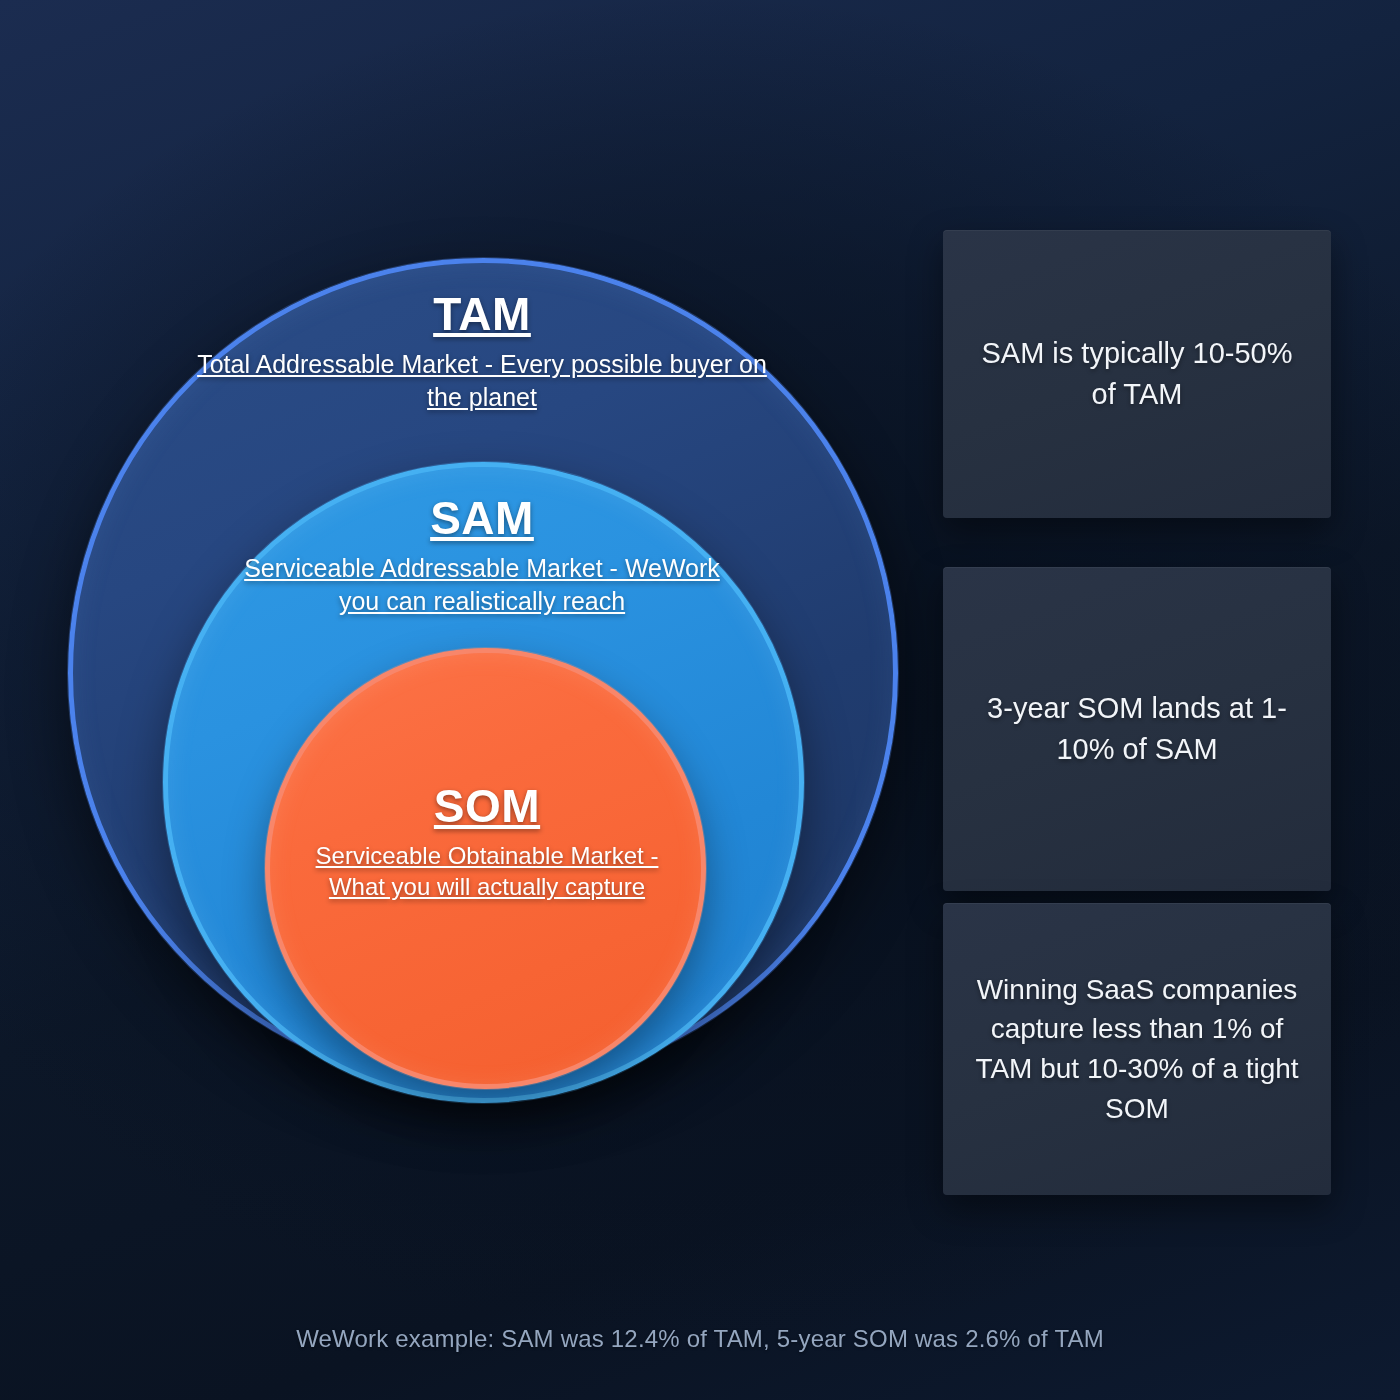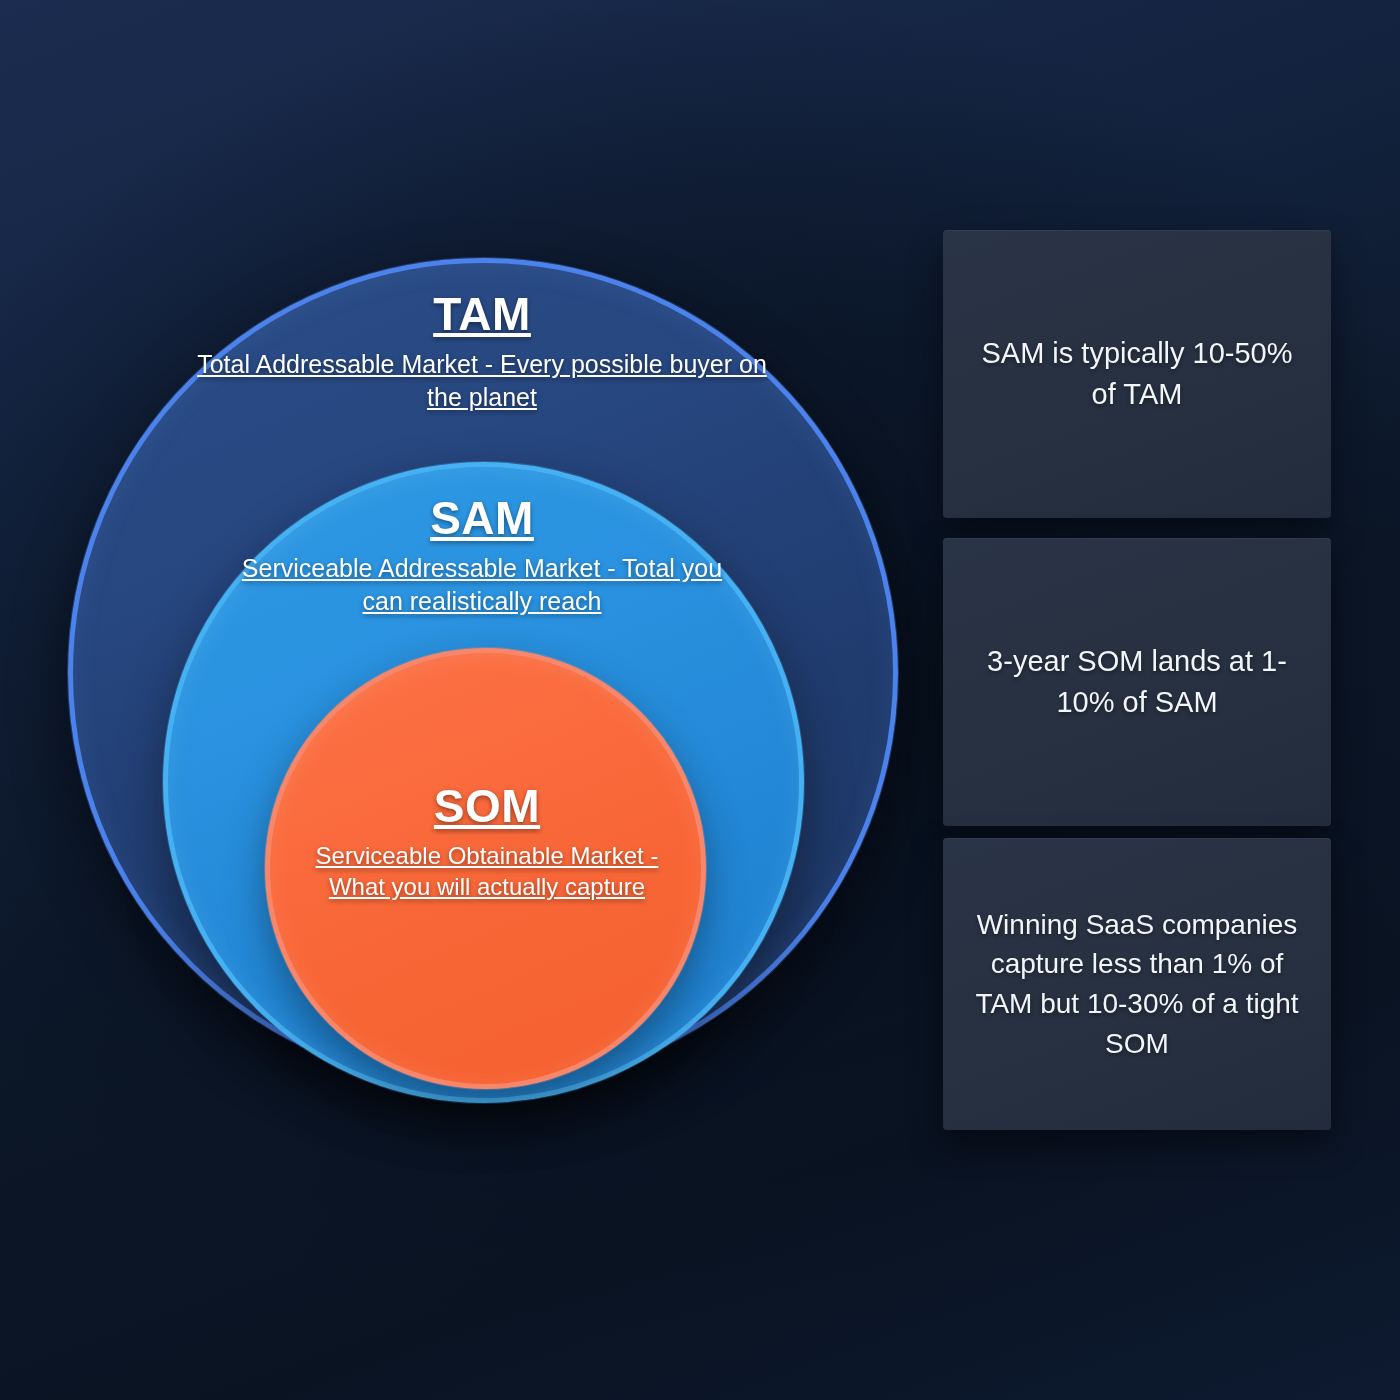--- a/index.html
+++ b/index.html
@@ -123,21 +123,21 @@
     border-radius: 4px;
     display: flex;
     align-items: center;
     justify-content: center;
     padding: 20px 26px;
     box-shadow:
       0 14px 34px rgba(0,0,0,0.42),
       inset 0 1px 0 rgba(255,255,255,0.05);
   }
   #stat-card-1 { height: 288px; }
-  #stat-card-2 { height: 288px; margin-top: 20px; }
+  #stat-card-2 { height: 324px; margin-top: 49px; }
   #stat-card-3 { height: 292px; margin-top: 12px; }
 
   .stat-card-text {
     text-align: center;
     color: #f2f5f9;
     font-size: 29px;
     line-height: 1.42;
     text-shadow: 0 2px 4px rgba(0,0,0,0.40);
   }
   #stat-card-3 .stat-card-text { font-size: 28px; }
@@ -167,34 +167,35 @@
   <div class="circle" id="sam-circle"></div>
   <div class="circle" id="som-circle"></div>
 
   <div class="ring-text" id="tam-text">
     <div class="ring-acronym">TAM</div>
     <div class="ring-desc">Total Addressable Market - Every possible buyer on the planet</div>
   </div>
 
   <div class="ring-text" id="sam-text">
     <div class="ring-acronym">SAM</div>
-    <div class="ring-desc">Serviceable Addressable Market - Total you can realistically reach</div>
+    <div class="ring-desc">Serviceable Addressable Market - WeWork you can realistically reach</div>
   </div>
 
   <div class="ring-text" id="som-text">
     <div class="ring-acronym">SOM</div>
     <div class="ring-desc">Serviceable Obtainable Market - What you will actually capture</div>
   </div>
 
   <div id="stat-cards">
     <div class="stat-card" id="stat-card-1">
       <div class="stat-card-text">SAM is typically 10-50% of TAM</div>
     </div>
     <div class="stat-card" id="stat-card-2">
       <div class="stat-card-text">3-year SOM lands at 1-10% of SAM</div>
     </div>
     <div class="stat-card" id="stat-card-3">
       <div class="stat-card-text">Winning SaaS companies capture less than 1% of TAM but 10-30% of a tight SOM</div>
     </div>
   </div>
 
+  <div id="footer-note">WeWork example: SAM was 12.4% of TAM, 5-year SOM was 2.6% of TAM</div>
 
 </div>
 
 </body></html>

